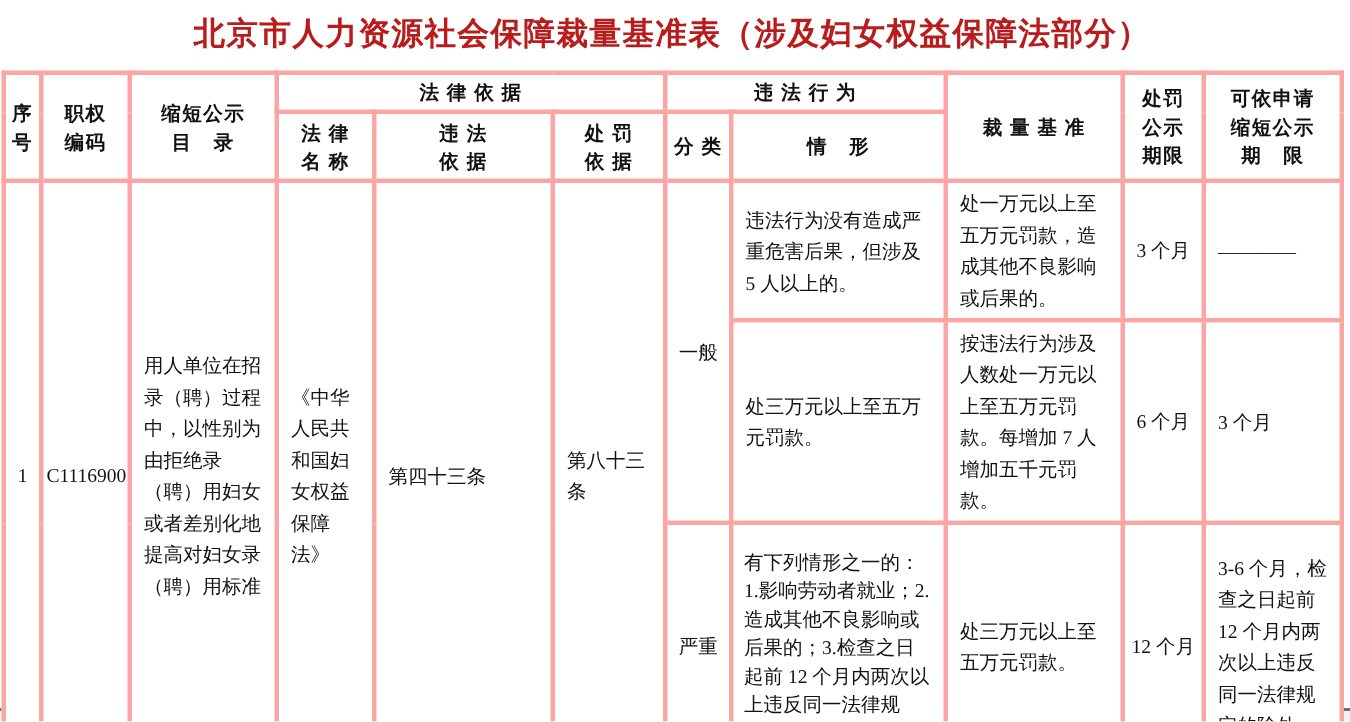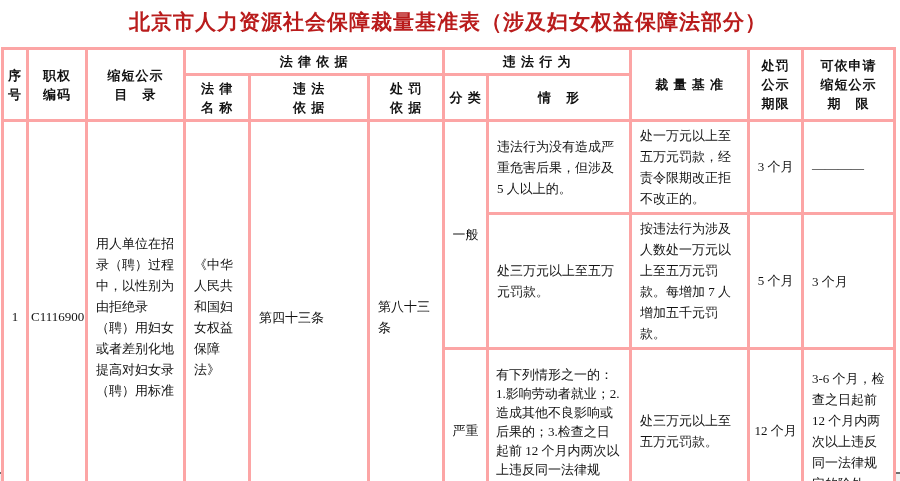--- a/index.html
+++ b/index.html
@@ -117,28 +117,28 @@
     <tbody>
       <tr style="height:76px">
         <td class="cc" rowspan="3">1</td>
         <td class="cc" rowspan="3">C1116900</td>
         <td class="lt" rowspan="3">用人单位在招录（聘）过程中，以性别为由拒绝录（聘）用妇女或者差别化地提高对妇女录（聘）用标准</td>
         <td class="lt" rowspan="3">《中华人民共和国妇女权益保障法》</td>
         <td class="lt" rowspan="3">第四十三条</td>
         <td class="lt" rowspan="3">第八十三条</td>
         <td class="cc" rowspan="2">一般</td>
         <td class="lt">违法行为没有造成严重危害后果，但涉及 5 人以上的。</td>
-        <td class="lt">处一万元以上至五万元罚款，经责令限期改正拒不改正的。</td>
+        <td class="lt">处一万元以上至五万元罚款，造成其他不良影响或后果的。</td>
         <td class="cc">3 个月</td>
         <td class="lt">————</td>
       </tr>
       <tr style="height:107px">
         <td class="lt">处三万元以上至五万元罚款。</td>
         <td class="lt">按违法行为涉及人数处一万元以上至五万元罚款。每增加 7 人增加五千元罚款。</td>
-        <td class="cc">5 个月</td>
+        <td class="cc">6 个月</td>
         <td class="lt">3 个月</td>
       </tr>
       <tr style="height:165px">
         <td class="cc">严重</td>
         <td class="lt-tight">有下列情形之一的：1.影响劳动者就业；2.造成其他不良影响或后果的；3.检查之日起前 12 个月内两次以上违反同一法律规定。</td>
         <td class="lt">处三万元以上至五万元罚款。</td>
         <td class="cc">12 个月</td>
         <td class="lt">3-6 个月，检查之日起前 12 个月内两次以上违反同一法律规定的除外。</td>
       </tr>
     </tbody>

